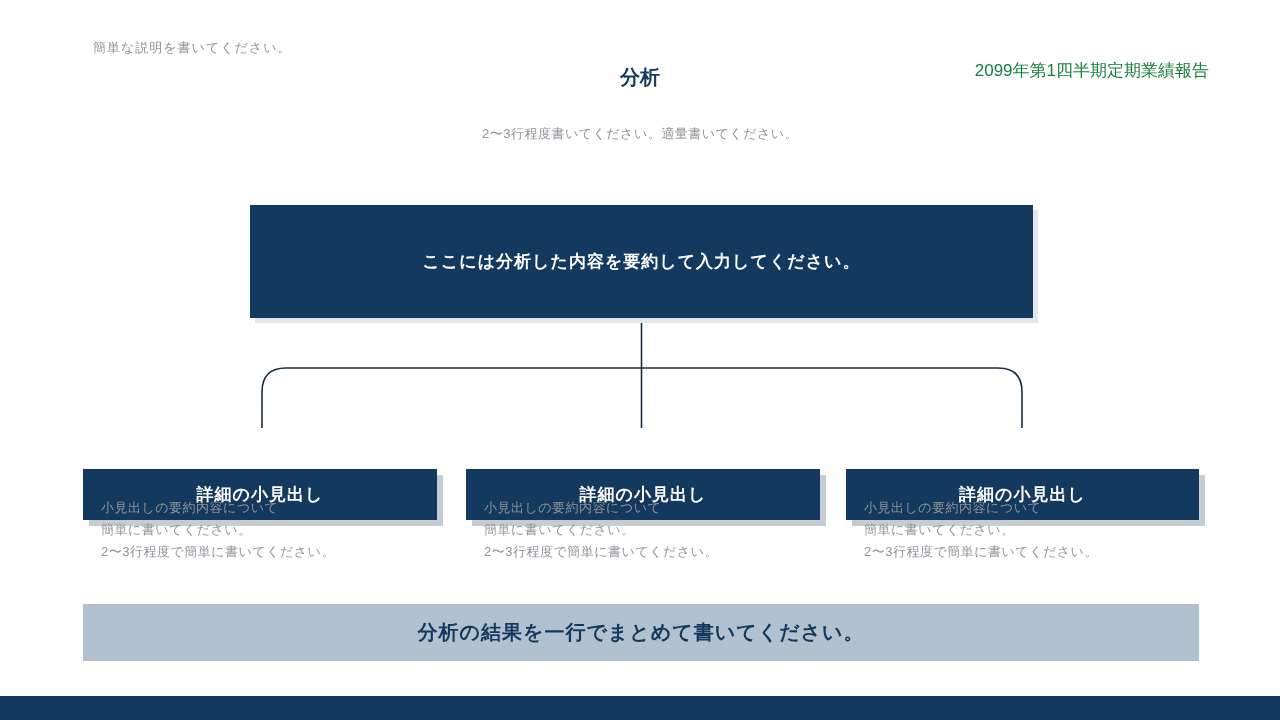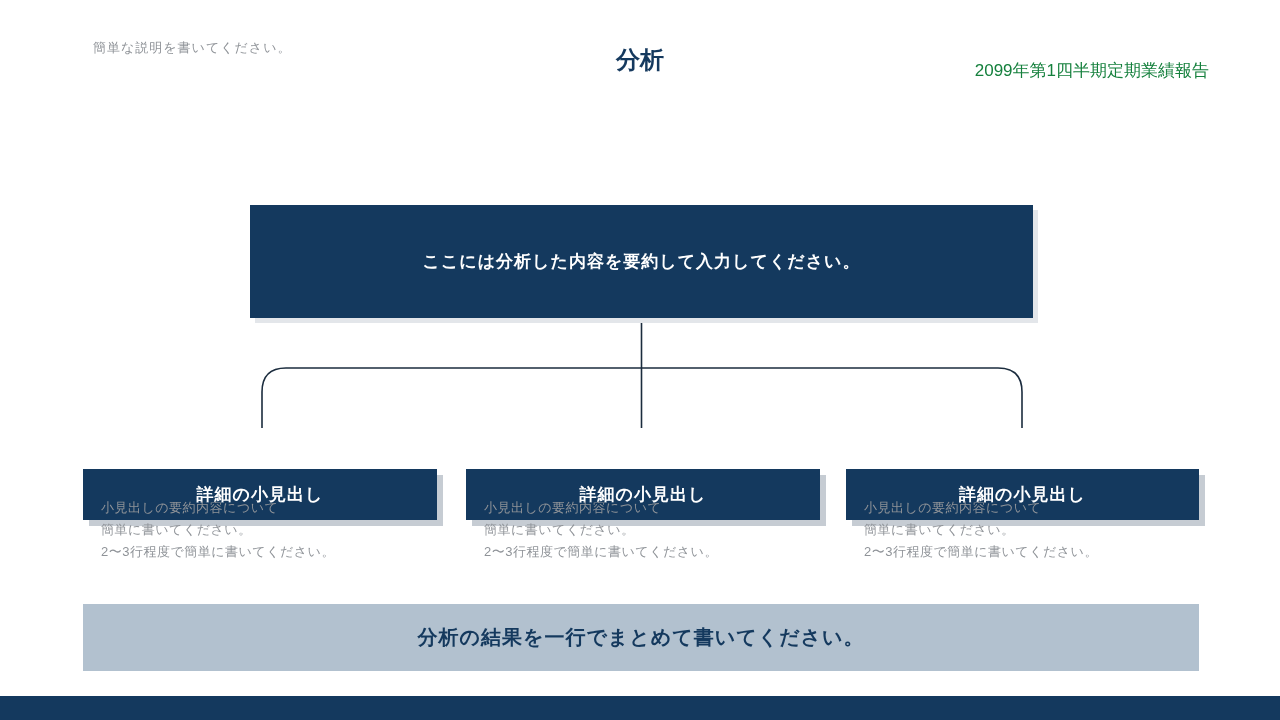--- a/index.html
+++ b/index.html
@@ -10,23 +10,23 @@
     font-family: "Liberation Sans", sans-serif;
     overflow: hidden;
   }
   .abs { position: absolute; }
 
   .header-left-note {
     left: 83px; top: 39px;
     font-size: 13px; color: #8f9398; letter-spacing: 1px; margin-left: 10px;
   }
   .slide-title {
-    left: 0; right: 0; top: 44px;
+    left: 0; right: 0; top: 64px;
     text-align: center;
-    font-size: 24px; font-weight: bold; color: #15395e;
+    font-size: 20px; font-weight: bold; color: #15395e;
   }
   .header-right-note {
     right: 71px; top: 59px;
     font-size: 17px; color: #15803d;
   }
 
   .intro-text {
     left: 0; right: 0; top: 123px;
     text-align: center;
     font-size: 13px; color: #8f9398;
@@ -67,21 +67,21 @@
     top: 497px;
     font-size: 13px; color: #8f9398;
     line-height: 22px; letter-spacing: 0.5px;
   }
   .branch-desc.d0 { left: 101px; }
   .branch-desc.d1 { left: 484px; }
   .branch-desc.d2 { left: 864px; }
 
   .conclusion-bar {
     left: 83px; top: 604px;
-    width: 1116px; height: 67px;
+    width: 1116px; height: 57px;
     background: #b2c1cf;
     display: flex; align-items: center; justify-content: center;
     color: #14395e; font-weight: bold;
     font-size: 20px; letter-spacing: 1px;
   }
 
   .footer-bar {
     left: 0; top: 696px;
     width: 1280px; height: 24px;
     background: #14395e;
@@ -90,20 +90,21 @@
 </head>
 <body>
 
 <div class="abs header-left-note">簡単な説明を書いてください。</div>
 
 <div class="abs slide-title">分析</div>
 
 <div class="abs header-right-note">2099年第1四半期定期業績報告</div>
 
 <div class="abs intro-text">
+  <div>2〜3行程度書いてください。適量書いてください。</div>
 </div>
 
 <svg class="abs connectors" viewBox="0 0 1280 720" xmlns="http://www.w3.org/2000/svg">
   <path d="M641.5 318 L641.5 428" fill="none" stroke="#1b2c3e" stroke-width="1.6"></path>
   <path d="M641.5 368 L286 368 Q262 368 262 392 L262 428" fill="none" stroke="#1b2c3e" stroke-width="1.6"></path>
   <path d="M641.5 368 L998 368 Q1022 368 1022 392 L1022 428" fill="none" stroke="#1b2c3e" stroke-width="1.6"></path>
 </svg>
 
 <div class="abs summary-box">
   <div>ここには分析した内容を要約して入力してください。</div>

